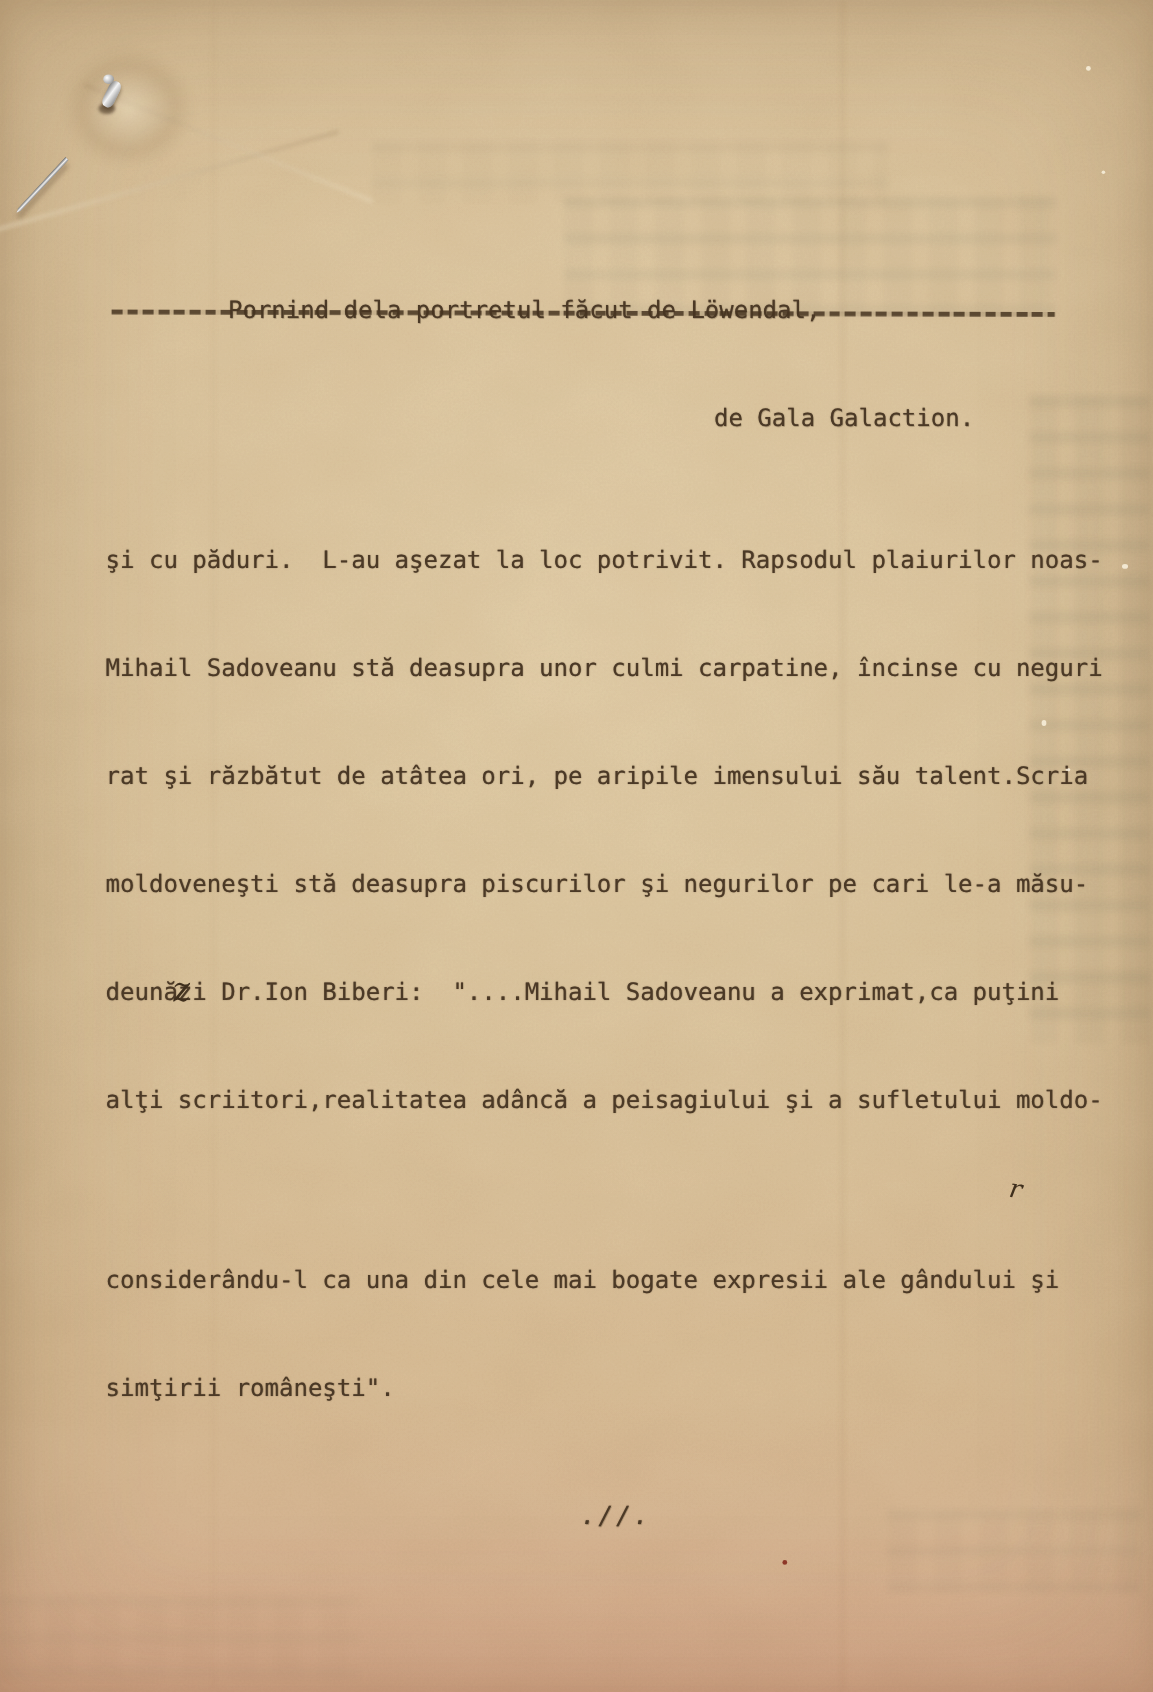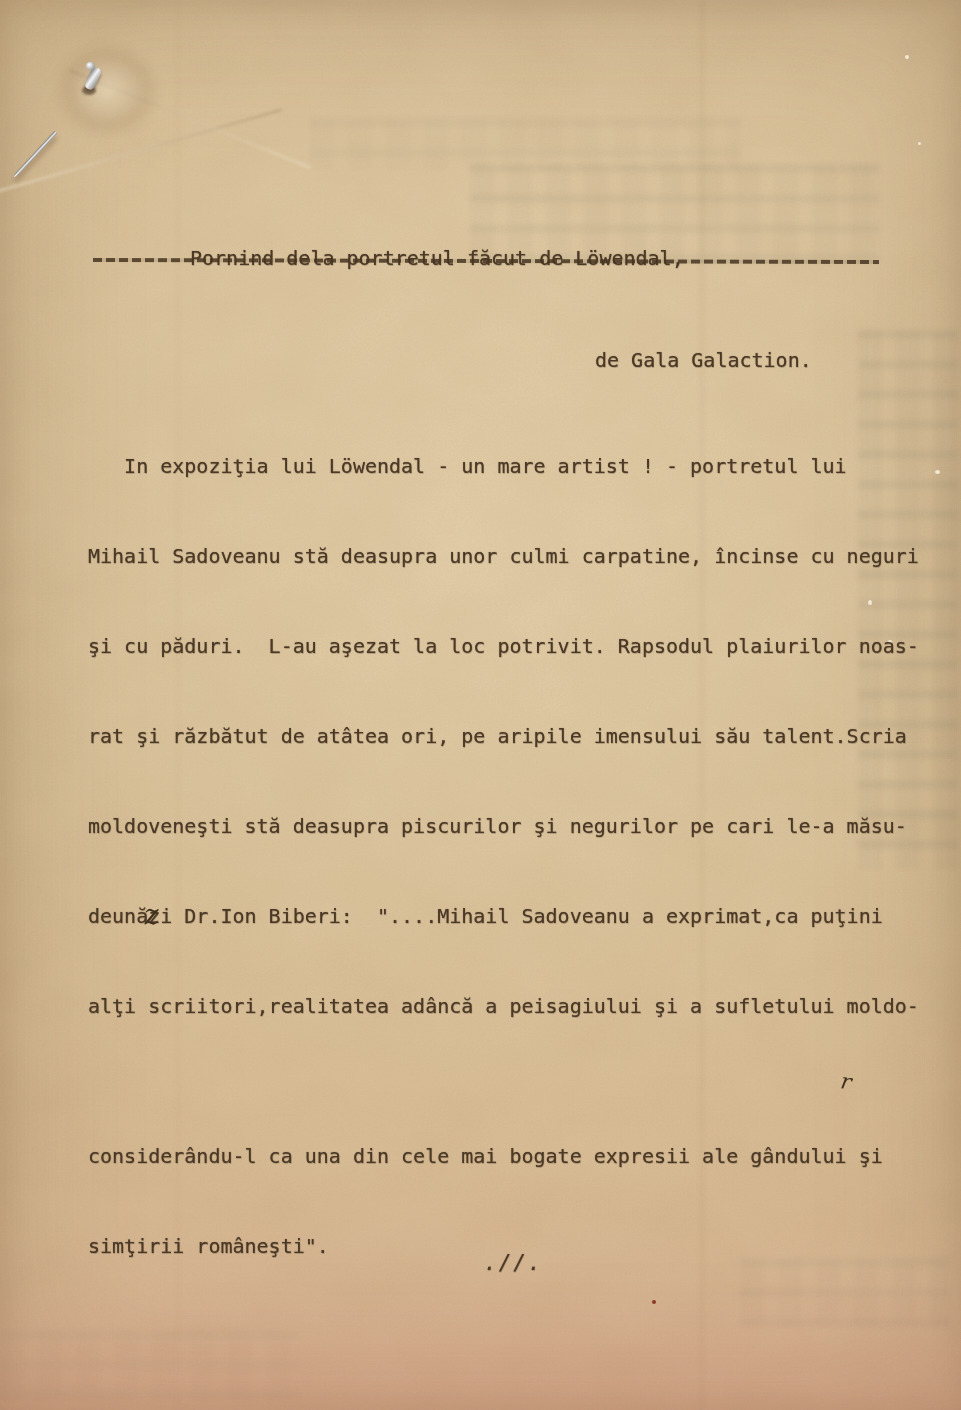--- a/index.html
+++ b/index.html
@@ -52,21 +52,21 @@
     transform-origin:0 50%;transform:rotate(133deg);
     background:linear-gradient(0deg,#5e5e5e,#efefef 52%,#7a7a7a);
     clip-path:polygon(0 0,94% 10%,100% 50%,94% 90%,0 100%);
     box-shadow:0 0 1px rgba(0,0,0,0.5);}
 
   
   .typed{font-size:20px;line-height:30px;white-space:pre;
     text-shadow:0 0 1px rgba(75,57,38,0.65), 0.5px 0.5px 0 rgba(75,57,38,0.22);}
   .header-block{position:absolute;left:88px;top:183px;width:850px;}
   .title-line{padding-left:102px;}
-  .byline-line{padding-left:507px;margin-top:12px;}
+  .byline-line{padding-left:507px;margin-top:0;}
   .divider{position:absolute;left:93px;top:259px;width:786px;height:4px;
     background:repeating-linear-gradient(90deg, rgba(70,52,32,0.85) 0 9px, rgba(70,52,32,0.12) 9px 13px);
     transform:rotate(0.15deg);filter:blur(0.4px);}
   .text-col{position:absolute;left:88px;top:301px;width:852px;}
   .para{margin:0;}
   .line{position:relative;}
   .hand{position:absolute;font-family:"DejaVu Serif", serif;font-style:italic;color:#3f2f1d;
     text-shadow:none;}
   .hand-z{left:56px;top:-1px;font-size:28px;transform:rotate(-4deg);}
   .hand-r{left:753px;top:-14px;font-size:22px;transform:rotate(10deg);}
@@ -120,23 +120,22 @@
 
   <div class="header-block typed">
     <div class="title-line">Pornind dela portretul făcut de Löwendal,</div>
     <div class="byline-line">de Gala Galaction.</div>
   </div>
   <div class="divider"></div>
 
   <div class="text-col typed">
 
     <div class="para">
-      <div class="line">   In expoziţia lui Löwendal - un mare artist ! - portretul lui</div>
+      <div class="line">şi cu păduri.  L-au aşezat la loc potrivit. Rapsodul plaiurilor noas-</div>
       <div class="line">Mihail Sadoveanu stă deasupra unor culmi carpatine, încinse cu neguri</div>
-      <div class="line">şi cu păduri.  L-au aşezat la loc potrivit. Rapsodul plaiurilor noas-</div>
       <div class="line">rat şi răzbătut de atâtea ori, pe aripile imensului său talent.Scria</div>
       <div class="line">moldoveneşti stă deasupra piscurilor şi negurilor pe cari le-a măsu-</div>
       <div class="line"><span>deunăzi Dr.Ion Biberi:  "....Mihail Sadoveanu a exprimat,ca puţini</span><span class="hand hand-z">z</span></div>
       <div class="line">alţi scriitori,realitatea adâncă a peisagiului şi a sufletului moldo-</div>
       <div class="line"><span class="hand hand-r">r</span></div>
       <div class="line">considerându-l ca una din cele mai bogate expresii ale gândului şi</div>
       <div class="line">simţirii româneşti".</div>
     </div>
 
     

